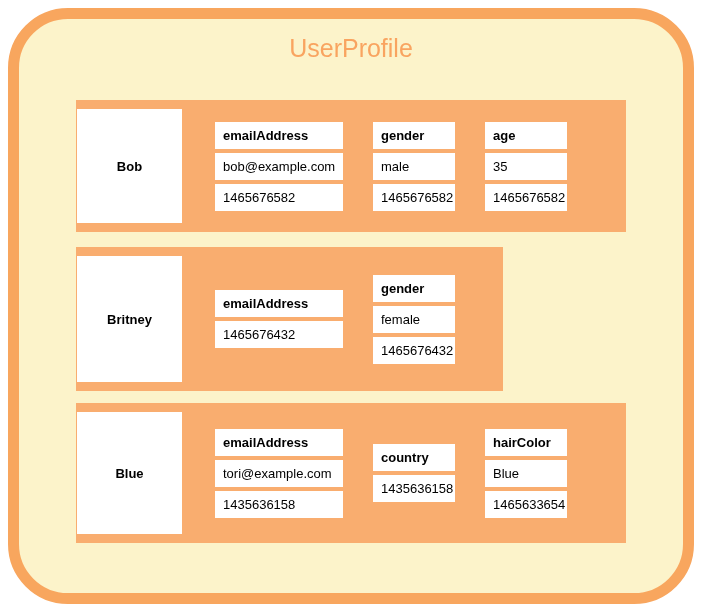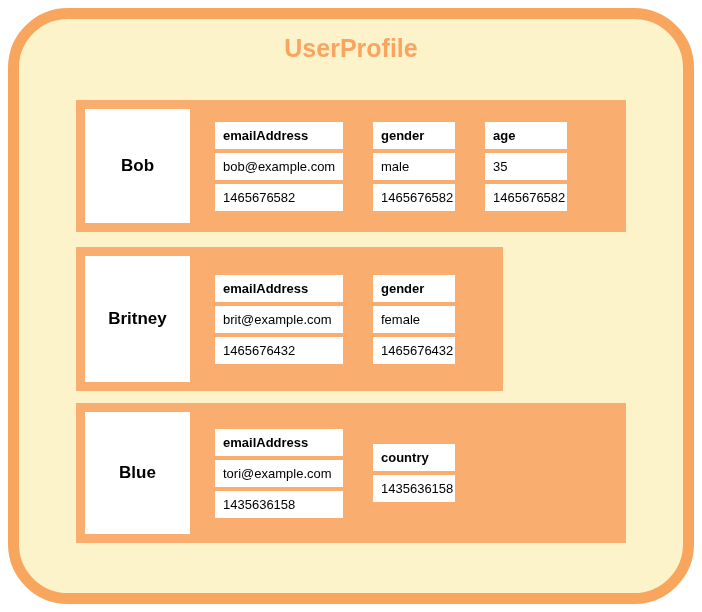--- a/index.html
+++ b/index.html
@@ -20,35 +20,35 @@
   }
   .outer{
     position:absolute;left:8px;top:8px;width:686px;height:596px;
     background:var(--background);
     border:11px solid var(--border);
     border-radius:60px;
   }
   .title{
     position:absolute;left:0;top:34px;width:702px;
     text-align:center;
-    font-size:25px;line-height:28px;font-weight:bold;
+    font-size:25px;line-height:28px;font-weight:normal;
     color:var(--title-text);
   }
   .row{
     position:absolute;left:76px;
     background:var(--row-fill);
   }
   .row-bob{top:100px;width:550px;height:132px;}
   .row-britney{top:247px;width:427px;height:144px;}
   .row-tori{top:403px;width:550px;height:140px;}
   .rowkey{
-    position:absolute;left:9px;top:9px;bottom:9px;width:105px;
+    position:absolute;left:1px;top:9px;bottom:9px;width:105px;
     background:var(--cell-bg);
     display:flex;align-items:center;justify-content:center;
-    font-size:17px;font-weight:bold;
+    font-size:13px;font-weight:bold;
   }
   .cols{
     position:absolute;left:139px;top:0;bottom:0;
     display:flex;align-items:center;gap:30px;
   }
   .col{
     display:flex;flex-direction:column;gap:4px;
   }
   .w-lg{width:128px;}
   .w-sm{width:82px;}
@@ -91,21 +91,20 @@
   </div>
 </div>
 
 <div class="row row-britney">
   <div class="rowkey">
     <span>Britney</span>
   </div>
   <div class="cols">
     <div class="col w-lg">
       <div class="cell hdr">emailAddress</div>
-      <div class="cell">brit@example.com</div>
       <div class="cell">1465676432</div>
     </div>
     <div class="col w-sm">
       <div class="cell hdr">gender</div>
       <div class="cell">female</div>
       <div class="cell">1465676432</div>
     </div>
   </div>
 </div>
 
@@ -116,14 +115,19 @@
   <div class="cols">
     <div class="col w-lg">
       <div class="cell hdr">emailAddress</div>
       <div class="cell">tori@example.com</div>
       <div class="cell">1435636158</div>
     </div>
     <div class="col w-sm">
       <div class="cell hdr">country</div>
       <div class="cell">1435636158</div>
     </div>
+    <div class="col w-sm">
+      <div class="cell hdr">hairColor</div>
+      <div class="cell">Blue</div>
+      <div class="cell">1465633654</div>
+    </div>
   </div>
 </div>
 
 </body></html>

